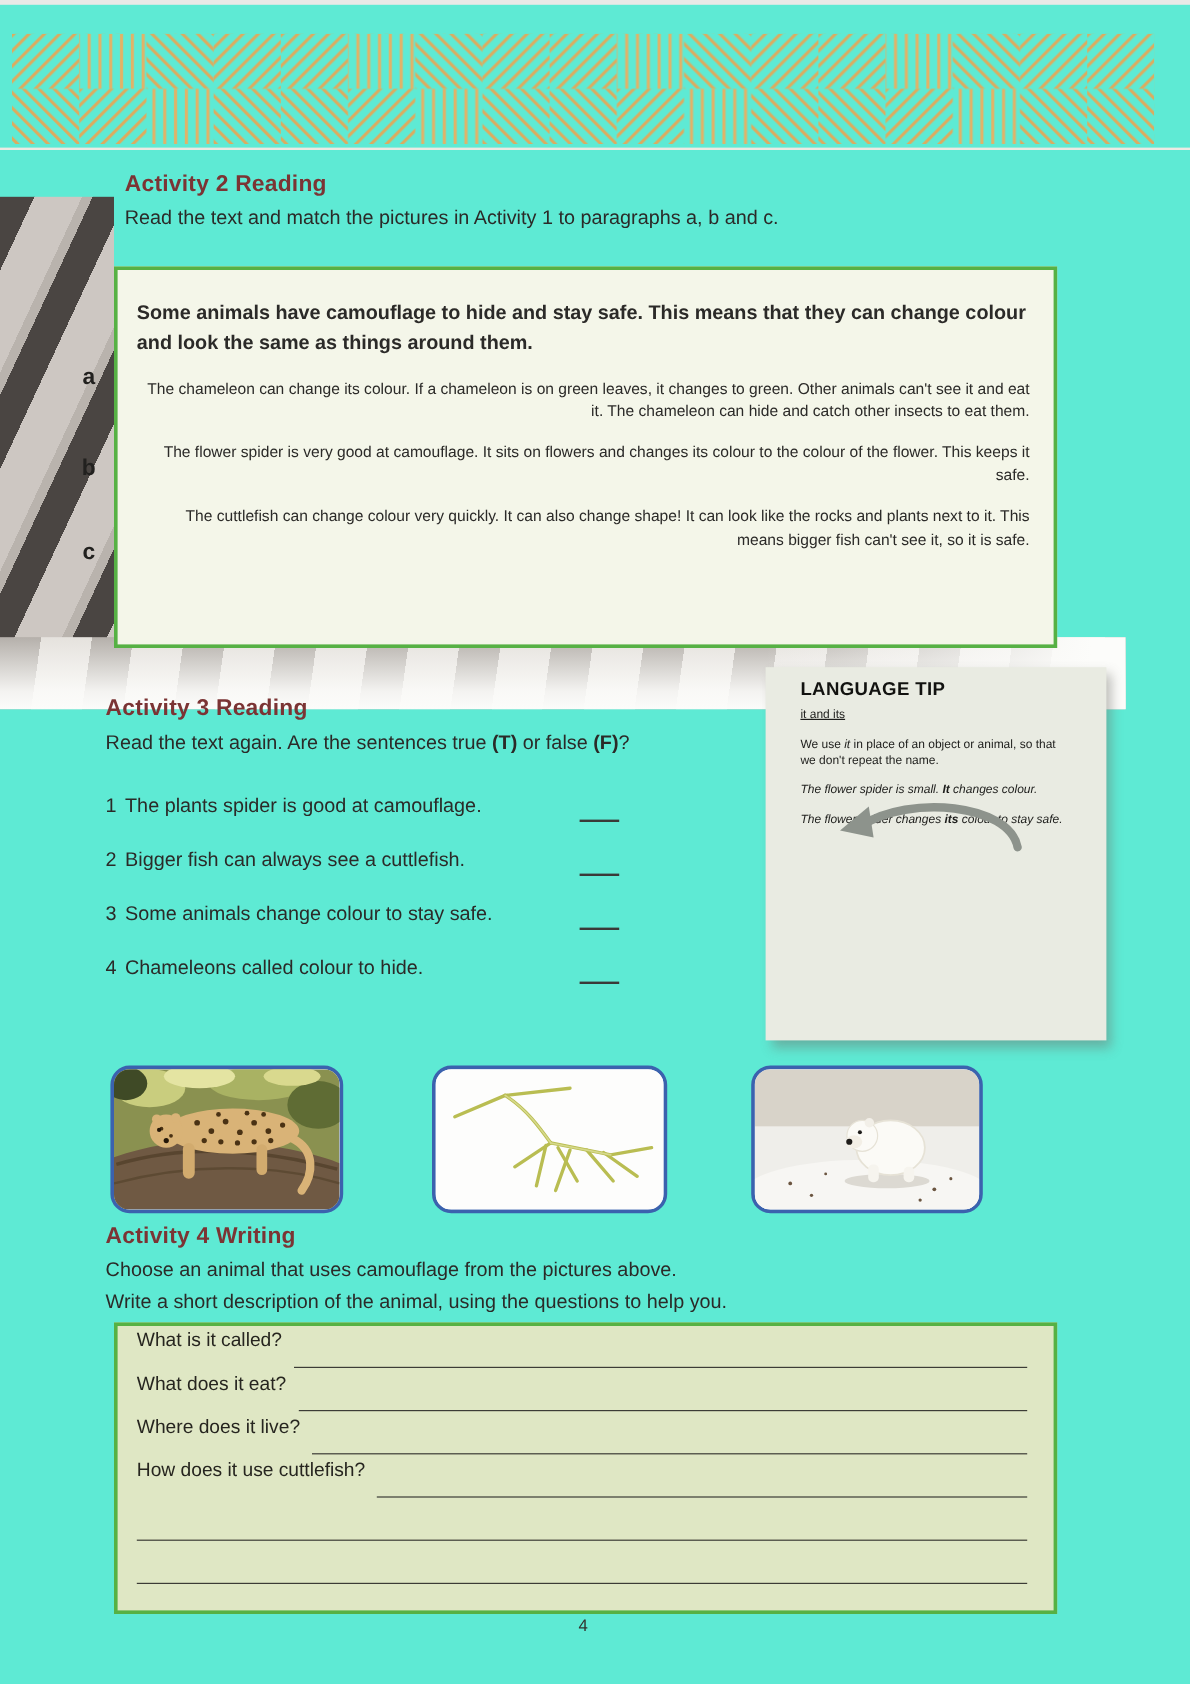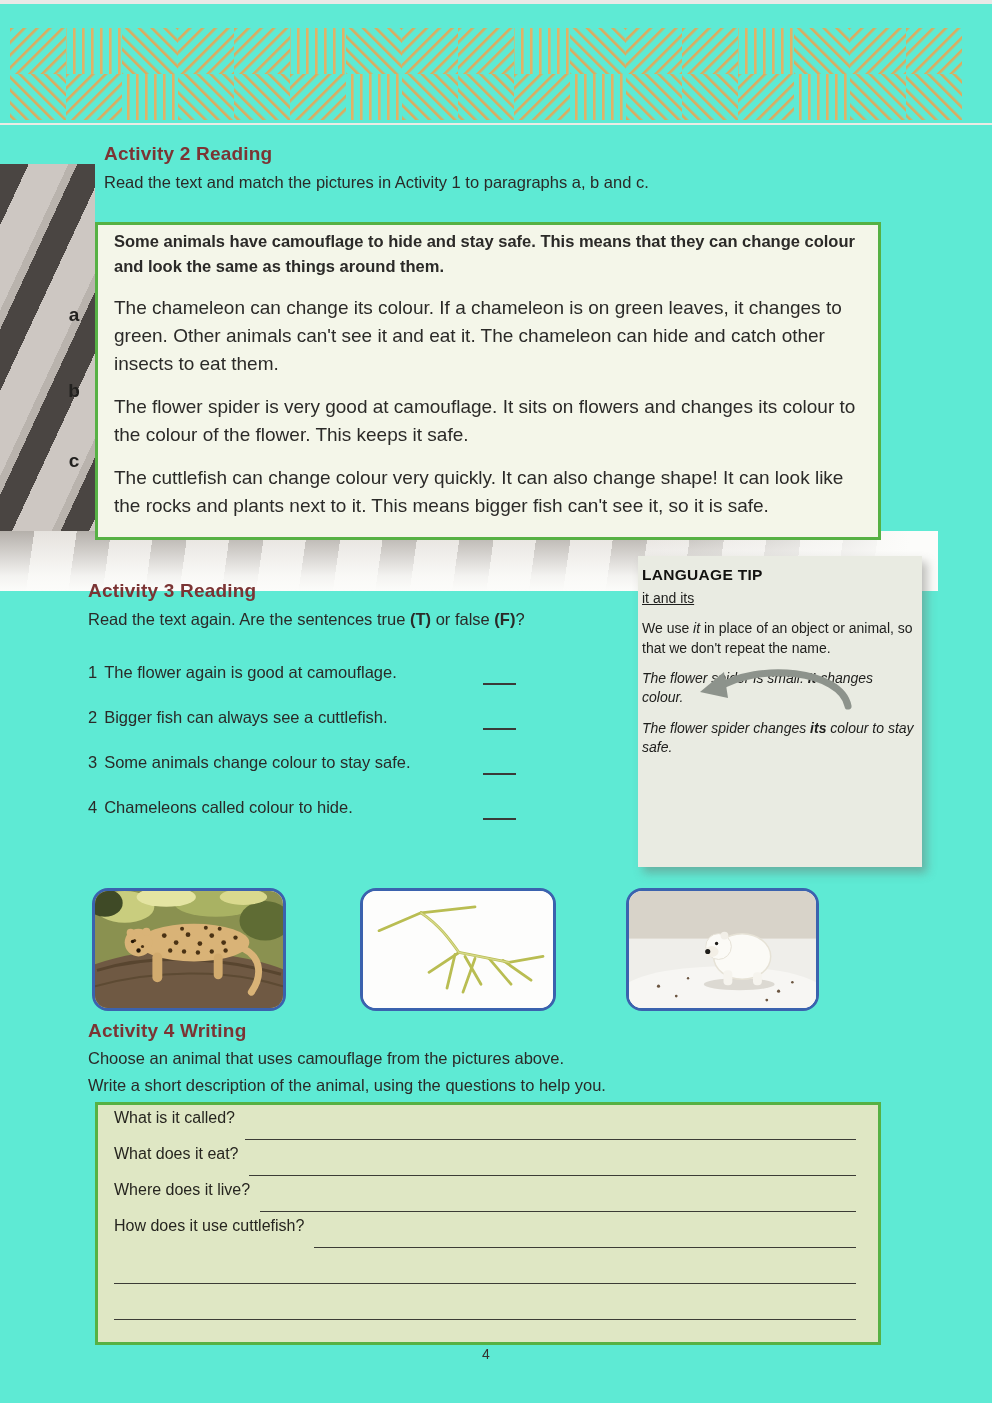--- a/index.html
+++ b/index.html
@@ -28,36 +28,36 @@
 
   .activity2{position:absolute;left:104px;top:139px;width:830px;}
 
   
   .abc-label{position:absolute;left:61px;width:26px;text-align:center;
     font-weight:bold;font-size:19px;color:#22211f;}
   #abc-a{top:300px;} #abc-b{top:376px;} #abc-c{top:446px;}
 
   .reading-box{position:absolute;left:95px;top:218px;width:786px;height:318px;
     border:3px solid #56b144;background:#f4f6e9;box-sizing:border-box;
-    padding:0 20px 0 16px;}
+    padding:20px 20px 0 16px;}
   .reading-box .intro{font-weight:bold;margin:4px 0 15px;font-size:16.5px;line-height:1.5;}
-  .reading-box .para{margin:0 0 15px;font-size:19px;line-height:1.48;}
+  .reading-box .para{margin:0 0 15px;font-size:13px;line-height:1.48;text-align:right;}
 
   .activity3{position:absolute;left:88px;top:576px;width:560px;}
   .q-list{margin-top:33px;}
   .q-row{position:relative;height:45px;font-size:16.5px;}
   .q-num{margin-right:7px;}
   .q-blank{position:absolute;left:395px;top:20px;width:33px;border-bottom:2px solid #3a3a38;}
 
   .language-tip{position:absolute;left:638px;top:552px;width:284px;height:311px;
     background:#e9ebe2;box-shadow:5px 6px 9px rgba(110,110,105,.45);
-    box-sizing:border-box;padding:10px 4px;}
+    box-sizing:border-box;padding:10px 29px;}
   .lt-title{margin:0 0 5px;font-size:15.5px;font-weight:bold;color:#121210;letter-spacing:.3px;}
   .lt-sub{margin:0 0 5px;font-size:14px;text-decoration:underline;}
-  .language-tip p{margin:0 0 11px;font-size:14px;line-height:1.38;color:#1d1d1b;}
+  .language-tip p{margin:0 0 11px;font-size:10px;line-height:1.38;color:#1d1d1b;}
   .lt-arrow{position:absolute;left:58px;top:104px;width:166px;height:52px;}
 
   .photo{position:absolute;top:884px;height:123px;border:3px solid #3b62ae;border-radius:16px;
     overflow:hidden;background:#fff;box-sizing:border-box;}
   #photo-1{left:92px;width:194px;}
   #photo-2{left:360px;width:196px;}
   #photo-3{left:626px;width:193px;}
   .photo svg{display:block;width:100%;height:100%;}
 
   .activity4{position:absolute;left:88px;top:1016px;width:810px;}
@@ -123,21 +123,21 @@
     <p class="para">The chameleon can change its colour. If a chameleon is on green leaves, it changes to green. Other animals can't see it and eat it. The chameleon can hide and catch other insects to eat them.</p>
     <p class="para">The flower spider is very good at camouflage. It sits on flowers and changes its colour to the colour of the flower. This keeps it safe.</p>
     <p class="para">The cuttlefish can change colour very quickly. It can also change shape! It can look like the rocks and plants next to it. This means bigger fish can't see it, so it is safe.</p>
   </div>
 
   <section class="activity3">
     <h2 class="activity-title">Activity 3 Reading</h2>
     <p class="instr"><span>Read the text again. Are the sentences true </span><span class="bold">(T)</span><span> or false </span><span class="bold">(F)</span><span>?</span></p>
     <div class="q-list">
       <div class="q-row">
-        <span class="q-num">1</span><span class="q-text">The flower again is good at camouflage.</span>
+        <span class="q-num">1</span><span class="q-text">The plants spider is good at camouflage.</span>
         <span class="q-blank"></span>
       </div>
       <div class="q-row">
         <span class="q-num">2</span><span class="q-text">Bigger fish can always see a cuttlefish.</span>
         <span class="q-blank"></span>
       </div>
       <div class="q-row">
         <span class="q-num">3</span><span class="q-text">Some animals change colour to stay safe.</span>
         <span class="q-blank"></span>
       </div>

